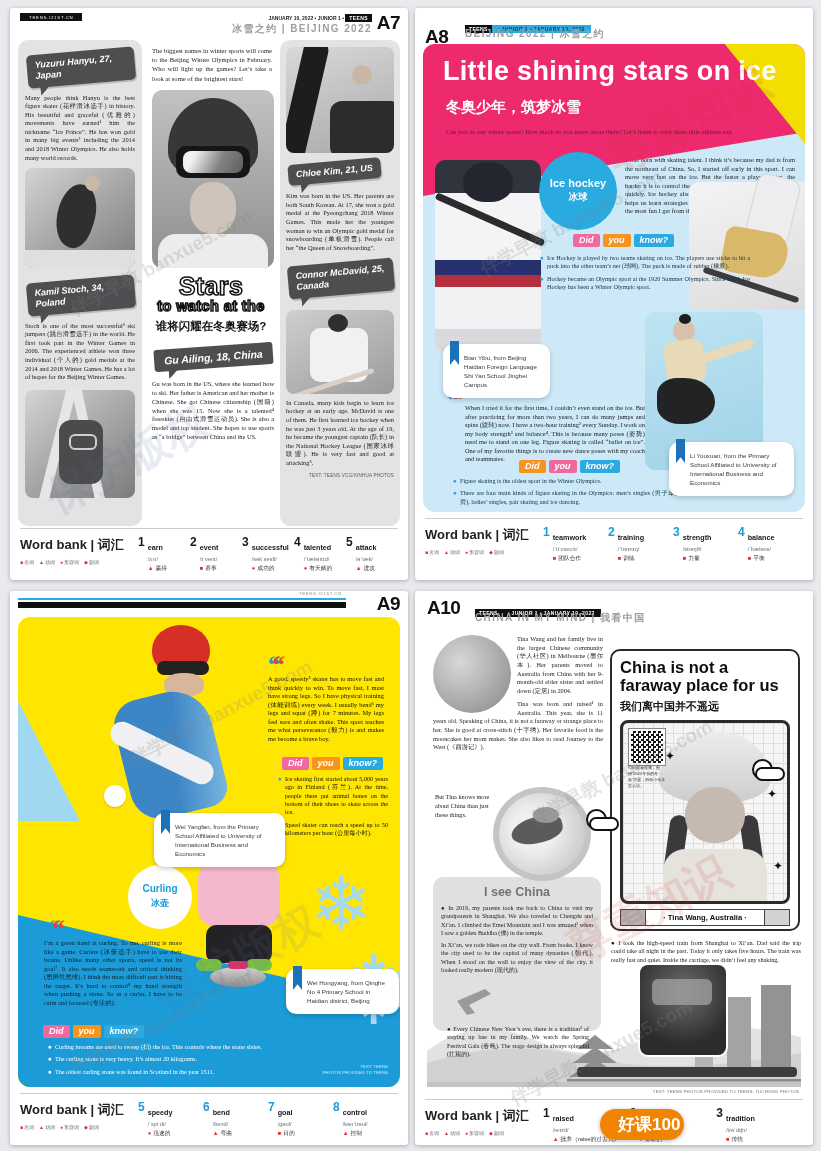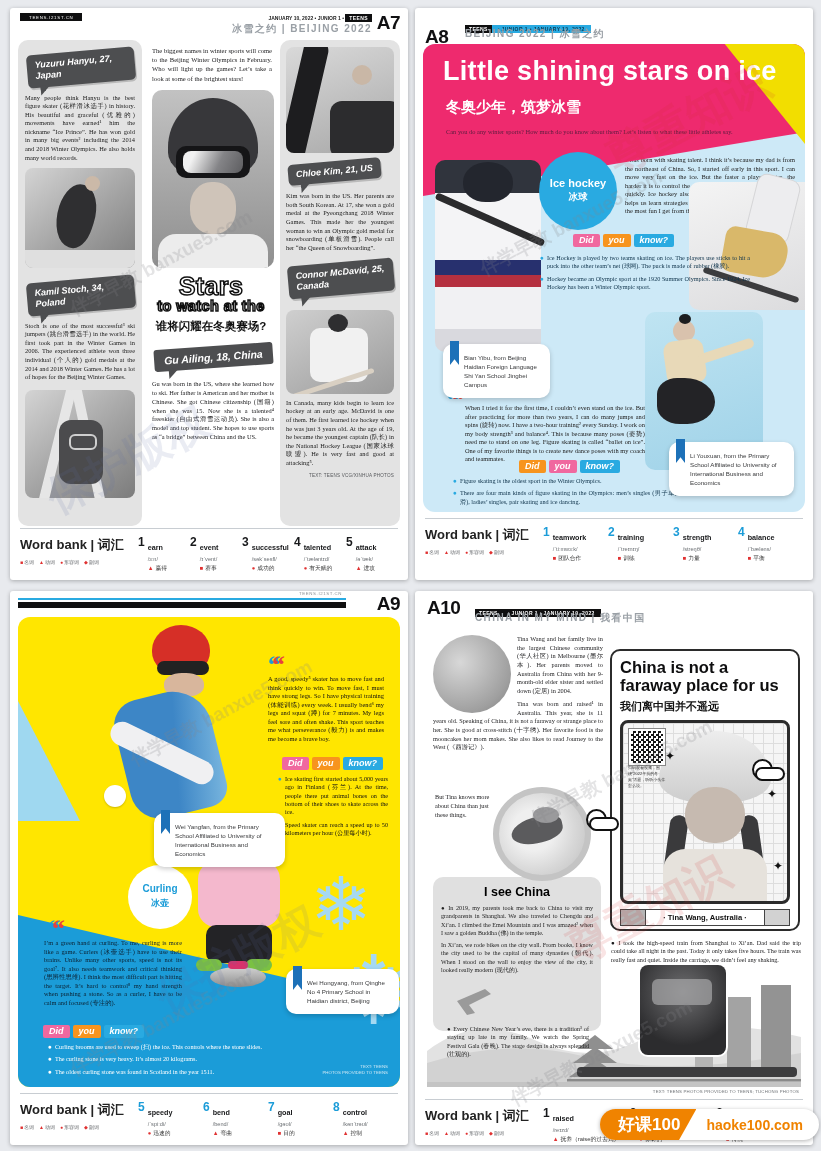--- a/index.html
+++ b/index.html
@@ -198,21 +198,21 @@
   #a10 .tcol{position:absolute;left:18px;top:44px;width:170px;}
   #a10 .avatar{float:left;width:78px;height:78px;border-radius:50%;margin:0 6px 4px 0;
       background:radial-gradient(circle at 35% 35%,#d8d8d8,#9f9f9f 70%,#7e7e7e);}
   #a10 .tcol p{font-size:6.3px;line-height:1.38;text-align:justify;color:#1d1d1f;margin-bottom:4px;}
   #a10 .hoop{position:absolute;left:78px;top:196px;width:86px;height:82px;border-radius:50%;border:6px solid #c4c4c4;
       background:radial-gradient(circle at 40% 45%,#efefef 30%,#d8d8d8 60%,#bdbdbd);overflow:hidden;z-index:3;}
   #a10 .hoop .fish{position:absolute;left:12px;top:24px;width:52px;height:26px;background:#5b5b5d;border-radius:60% 40% 50% 50%;transform:rotate(-12deg);}
   #a10 .hoop .fish2{position:absolute;left:34px;top:14px;width:26px;height:16px;background:#9a9a9c;border-radius:50%;}
   #a10 .p3{position:absolute;left:20px;top:202px;width:56px;font-size:6.3px;line-height:1.4;color:#1d1d1f;}
   #a10 .seebox{position:absolute;left:18px;top:286px;width:168px;height:154px;background:#e0e0e0;border-radius:10px;padding:8px 8px;box-sizing:border-box;}
-  #a10 .seebox .st{text-align:center;font-weight:800;font-size:12.5px;color:#000000;margin-bottom:5px;}
+  #a10 .seebox .st{text-align:center;font-weight:800;font-size:12.5px;color:#737373;margin-bottom:5px;}
   #a10 .seebox p{font-size:6.1px;line-height:1.36;text-align:justify;color:#222;margin-bottom:4px;}
   #a10 .rcard{position:absolute;left:195px;top:58px;width:190px;height:282px;border:2px solid #2b2b2b;border-radius:10px;background:#fff;
       padding:8px 8px 6px;box-sizing:border-box;z-index:4;}
   #a10 .rcard .hl{font-size:16.5px;font-weight:800;line-height:1.08;color:#0e0e0f;}
   #a10 .rcard .hlzh{font-size:11px;font-weight:800;color:#111;margin-top:4px;}
   #a10 .gphoto{position:relative;margin-top:6px;height:178px;border:3px solid #2b2b2b;border-radius:8px;background:#f5f5f5;overflow:hidden;
       background-image:linear-gradient(#ddd 1px,transparent 1px),linear-gradient(90deg,#ddd 1px,transparent 1px);background-size:10px 10px;}
   #a10 .hat{position:absolute;left:36px;top:8px;width:112px;height:72px;background:linear-gradient(#ededed,#cdcdcd);
       border-radius:50% 50% 42% 42%/68% 68% 32% 32%;}
   #a10 .gface{position:absolute;left:62px;top:64px;width:60px;height:56px;background:#c6bab0;border-radius:48%;}
@@ -674,14 +674,13 @@
   <span class="wm" style="left:60px;top:1010px;">伴学早教 banxue5.com</span>
   <span class="wm" style="left:500px;top:1040px;">伴学早教 banxue5.com</span>
   <span class="wm-stamp wm-red" style="left:600px;top:90px;">尊重知识</span>
   <span class="wm-stamp wm-blue" style="left:40px;top:430px;">保护版权</span>
   <span class="wm-stamp wm-red" style="left:560px;top:880px;">尊重知识</span>
   <span class="wm-stamp wm-blue" style="left:150px;top:930px;">保护版权</span>
 </div>
 
 <div class="badge">
   <span class="bcn">好课100</span>
-  <span class="bdm">haoke100.com</span>
 </div>
 
 </body></html>

